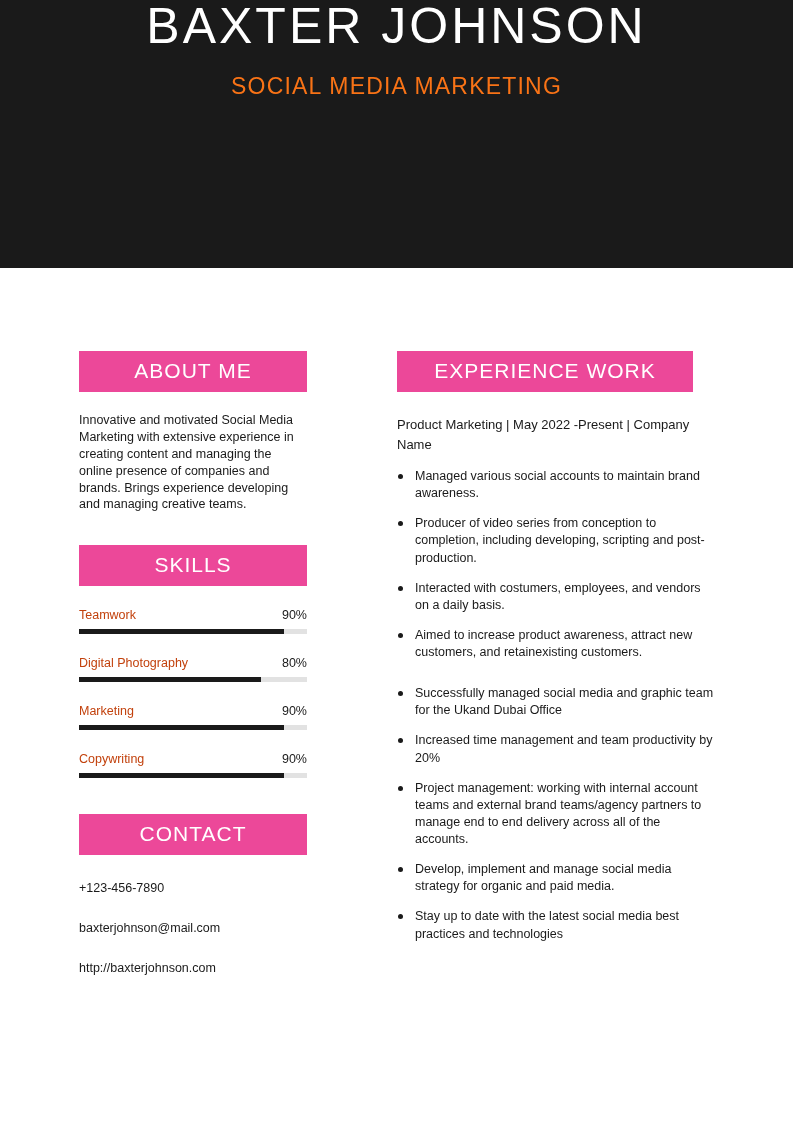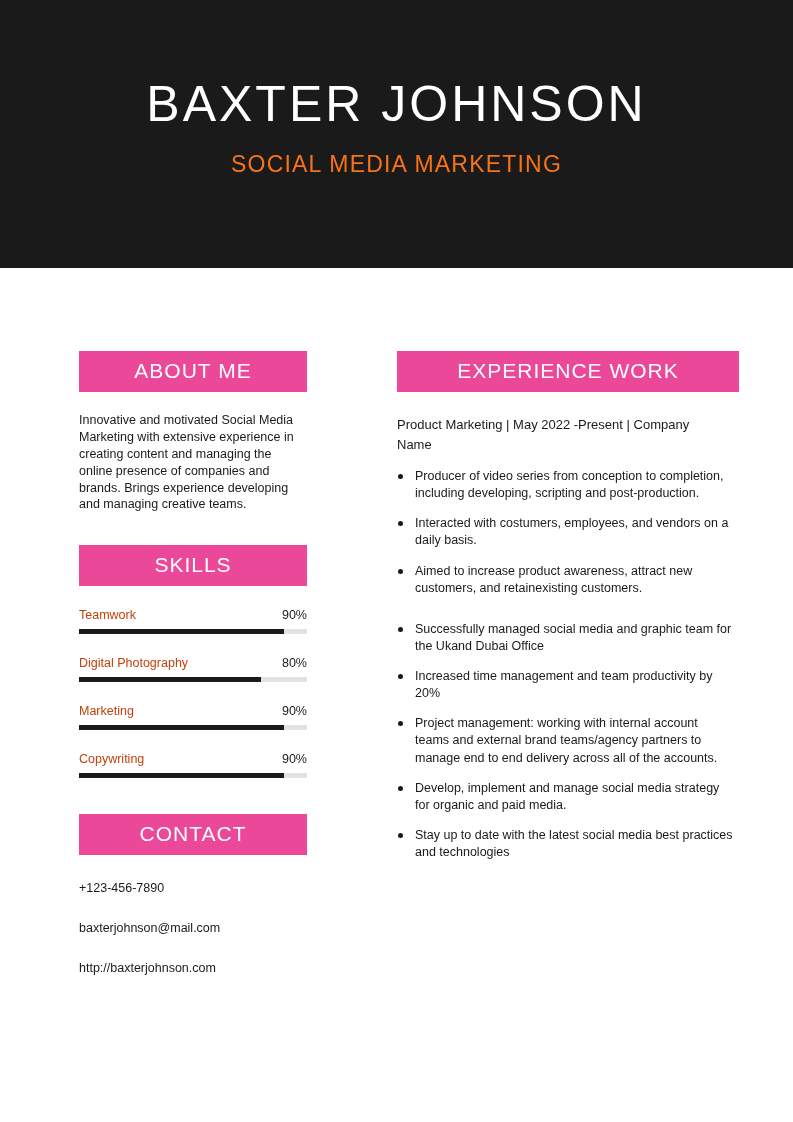--- a/index.html
+++ b/index.html
@@ -17,21 +17,20 @@
   }
 
   
   .header {
     background: #1a1a1a;
     height: 268px;
     width: 100%;
     display: flex;
     flex-direction: column;
     align-items: center;
-    justify-content: center;
     box-sizing: border-box;
     padding-bottom: 12px;
   }
   .header-name {
     color: #ffffff;
     font-size: 50px;
     letter-spacing: 3px;
     font-weight: 400;
     line-height: 1.05;
     text-align: center;
@@ -68,21 +67,21 @@
   .bar {
     background: #ec4899;
     color: #ffffff;
     text-align: center;
     font-size: 21px;
     letter-spacing: 1px;
     padding: 8px 0 9px 0;
     box-sizing: border-box;
   }
   .bar-left { width: 228px; }
-  .bar-right { width: 342px; }
+  .bar-right { width: 296px; }
 
   
   .about-text {
     font-size: 12.5px;
     line-height: 1.35;
     margin-top: 20px;
     color: #1a1a1a;
   }
 
   
@@ -227,20 +226,21 @@
   </div>
 
   <div class="col-gap"></div>
 
   <div class="col-right">
     <div class="bar bar-right">EXPERIENCE WORK</div>
 
     <div class="exp-block first">
       <div class="exp-title">Product Marketing | May 2022 -Present | Company Name</div>
       <ul class="exp-list">
+        <li>Managed various social accounts to maintain brand awareness.</li>
         <li>Producer of video series from conception to completion, including developing, scripting and post-production.</li>
         <li>Interacted with costumers, employees, and vendors on a daily basis.</li>
         <li>Aimed to increase product awareness, attract new customers, and retainexisting customers.</li>
       </ul>
     </div>
 
     <div class="exp-block">
       <ul class="exp-list">
         <li>Successfully managed social media and graphic team for the Ukand Dubai Office</li>
         <li>Increased time management and team productivity by 20%</li>

